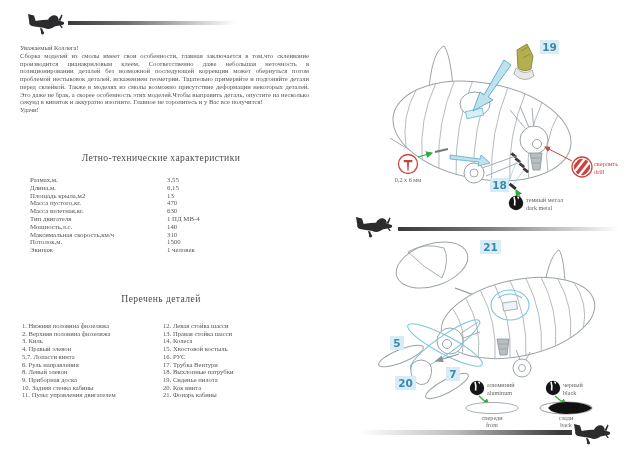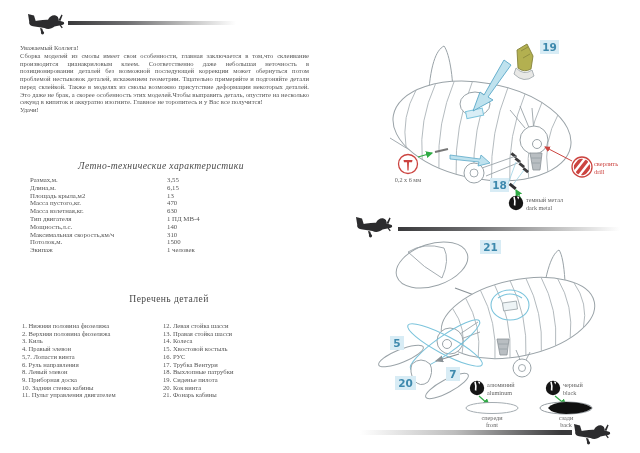--- a/index.html
+++ b/index.html
@@ -65,21 +65,21 @@
     <circle cx="16.5" cy="21.8" r="1.6" fill="#2c2c2e"></circle>
   </svg>
   <div class="divline" id="line-top"></div>
 
   <div class="abs intro">
     <span class="greet">Уважаемый Коллега!</span>
     <span class="body">Сборка моделей из смолы имеет свои особенности, главная заключается в том,что склеивание производится цианакриловым клеем. Соответственно даже небольшая неточность в позиционировании деталей без возможной последующей коррекции может обернуться потом проблемой нестыковок деталей, искажением геометрии. Тщательно примеряйте и подгоняйте детали перед склейкой. Также в моделях из смолы возможно присутствие деформации некоторых деталей. Это даже не брак, а скорее особенность этих моделей.Чтобы выправить деталь, опустите на несколько секунд в кипяток и аккуратно изогните. Главное не торопитесь и у Вас все получится!</span>
     <span class="close">Удачи!</span>
   </div>
 
-  <div class="abs sec-title" style="top:160px;font-style:italic;">Летно-технические характеристики</div>
+  <div class="abs sec-title" style="top:152px;">Летно-технические характеристики</div>
   <div class="abs spec-table">
     <div class="srow">
         <span class="lbl">Размах,м.</span>
         <span>3,55</span>
       </div>
     <div class="srow">
         <span class="lbl">Длина,м.</span>
         <span>6,15</span>
       </div>
     <div class="srow">
@@ -109,21 +109,21 @@
     <div class="srow">
         <span class="lbl">Потолок,м.</span>
         <span>1500</span>
       </div>
     <div class="srow">
         <span class="lbl">Экипаж</span>
         <span>1 человек</span>
       </div>
   </div>
 
-  <div class="abs sec-title" style="top:293px;padding-left:8px;">Перечень деталей</div>
+  <div class="abs sec-title" style="top:293px;">Перечень деталей</div>
   <div class="abs parts-col l">
     <div>1. Нижняя половина фюзеляжа</div>
     <div>2. Верхняя половина фюзеляжа</div>
     <div>3. Киль</div>
     <div>4. Правый элевон</div>
     <div>5,7. Лопасти винта</div>
     <div>6. Руль направления</div>
     <div>8. Левый элевон</div>
     <div>9. Приборная доска</div>
     <div>10. Задняя стенка кабины</div>

